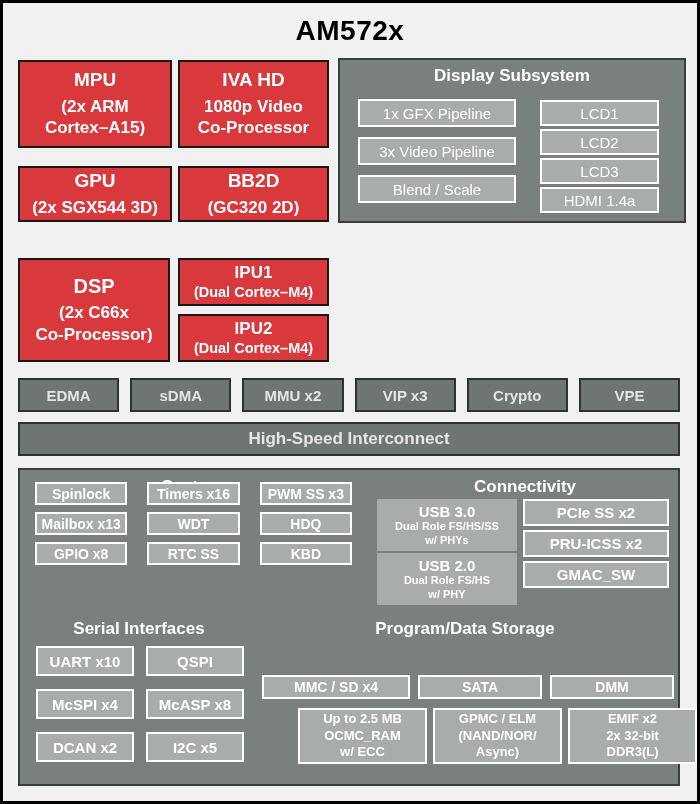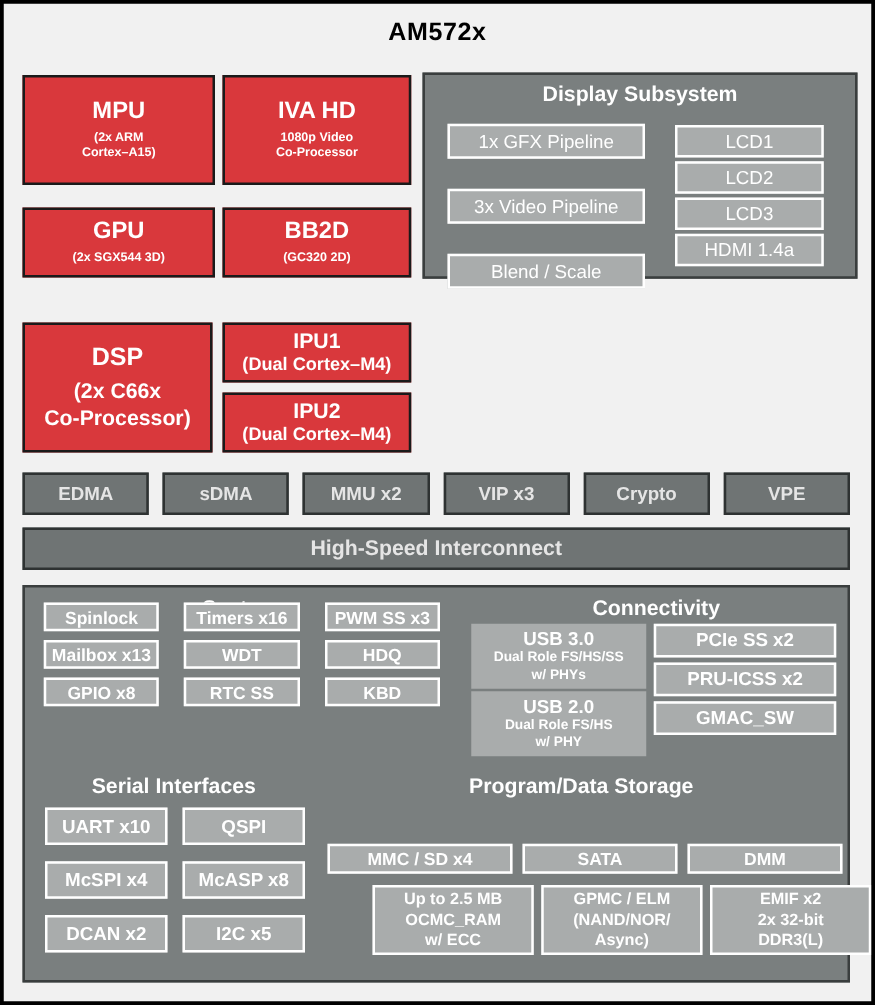--- a/index.html
+++ b/index.html
@@ -3,31 +3,31 @@
 <meta charset="utf-8">
 <style>
   html,body{margin:0;padding:0;background:#fff;}
   .page{
     position:relative;width:700px;height:804px;box-sizing:border-box;
     background:var(--page_bg,#F1F1F1);border:3px solid #000;
     font-family:"Liberation Sans",sans-serif;overflow:hidden;
   }
   .title{
     position:absolute;top:12px;left:0;right:0;text-align:center;
-    font-size:20px;font-weight:bold;color:#000;letter-spacing:.5px;
+    font-size:28px;font-weight:bold;color:#000;letter-spacing:.5px;
   }
   
   .red{
     position:absolute;box-sizing:border-box;
     background:var(--red,#D9383C);border:2px solid #1A1A1A;color:#fff;
     display:flex;flex-direction:column;justify-content:center;align-items:center;
     text-align:center;
   }
   .red .bt{font-size:19px;font-weight:bold;line-height:1.2;}
-  .red .bs{font-size:10px;font-weight:bold;line-height:1.27;white-space:pre-line;margin-top:4px;}
+  .red .bs{font-size:17px;font-weight:bold;line-height:1.27;white-space:pre-line;margin-top:4px;}
   .red.dspblk .bt{font-size:20px;}
   .red.dspblk .bs{font-size:17px;}
   .red.ipu .bt{font-size:17px;}
   .red.ipu .bs{font-size:14.5px;margin-top:0;}
   .mpu{left:15px;top:57px;width:154px;height:88px;}
   .iva{left:175px;top:57px;width:151px;height:88px;}
   .gpu{left:15px;top:163px;width:154px;height:56px;}
   .bb2d{left:175px;top:163px;width:151px;height:56px;}
   .dspblk{left:15px;top:255px;width:152px;height:104px;}
   .ipu1{left:175px;top:255px;width:151px;height:48px;}
@@ -39,21 +39,21 @@
   }
   .dss{left:335px;top:55px;width:348px;height:165px;}
   .bottom{left:15px;top:465px;width:662px;height:318px;}
   .hdr{position:absolute;text-align:center;font-size:17px;font-weight:bold;color:#fff;}
   .dss-hdr{left:0;right:0;top:6px;}
   
   .lite{
     box-sizing:border-box;background:var(--light_gray,#A9ACAC);border:2px solid #fff;
     color:#fff;display:flex;align-items:center;justify-content:center;text-align:center;
   }
-  .dss-left{position:absolute;left:18px;top:39px;width:158px;display:flex;flex-direction:column;gap:24px;}
+  .dss-left{position:absolute;left:18px;top:39px;width:158px;display:flex;flex-direction:column;gap:10px;}
   .dss-left .lite{height:28px;font-size:15px;font-weight:400;}
   .dss-right{position:absolute;left:200px;top:40px;width:119px;display:flex;flex-direction:column;gap:3px;}
   .dss-right .lite{height:26px;font-size:15px;font-weight:400;}
   
   .dma-row{position:absolute;left:15px;top:375px;width:662px;display:flex;gap:11px;}
   .dkbox{
     box-sizing:border-box;background:var(--darker_gray,#6F7474);border:2px solid #2E3232;
     color:#e5e5e5;display:flex;align-items:center;justify-content:center;
     font-weight:bold;font-size:15px;text-align:center;
   }

